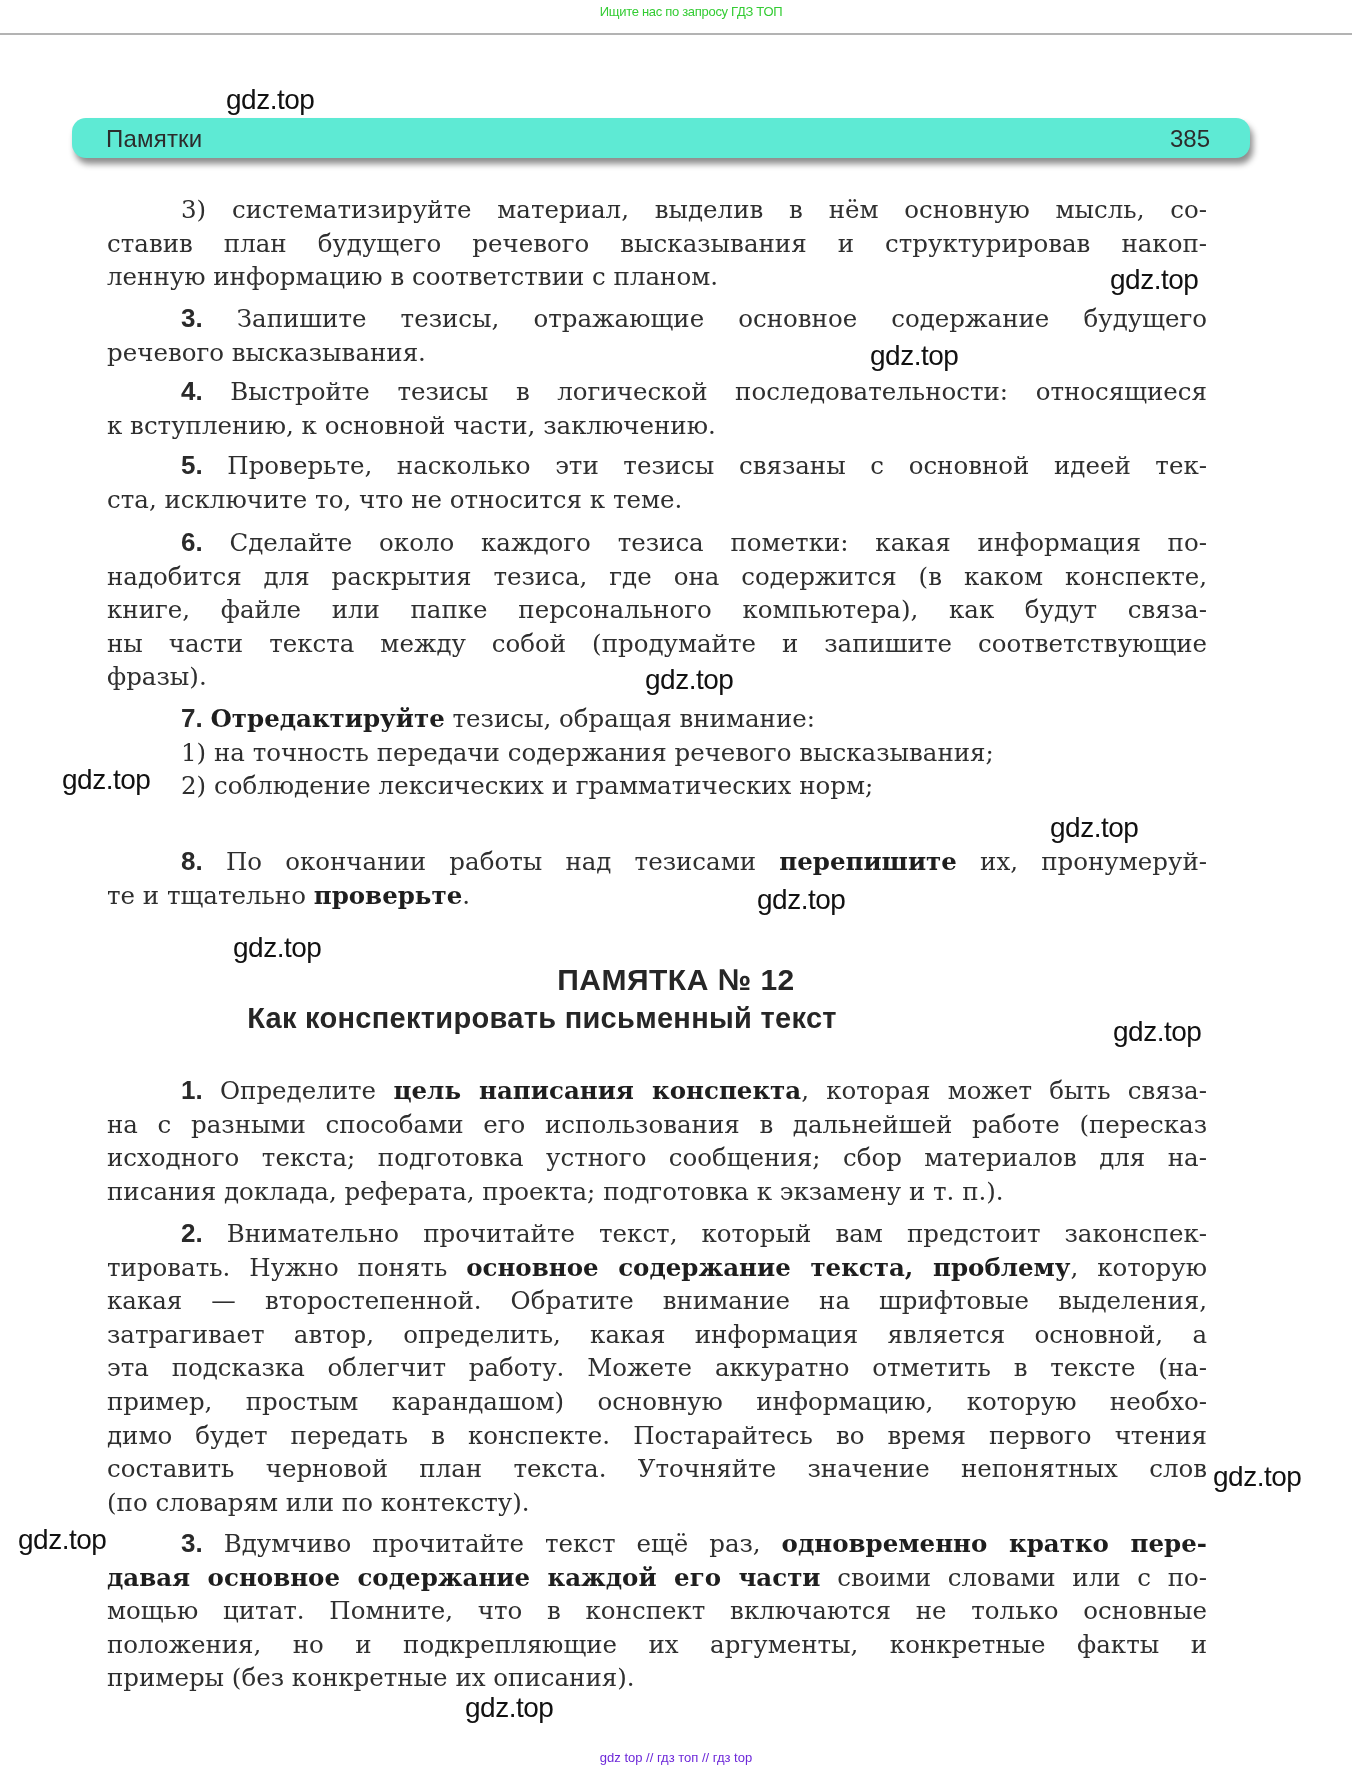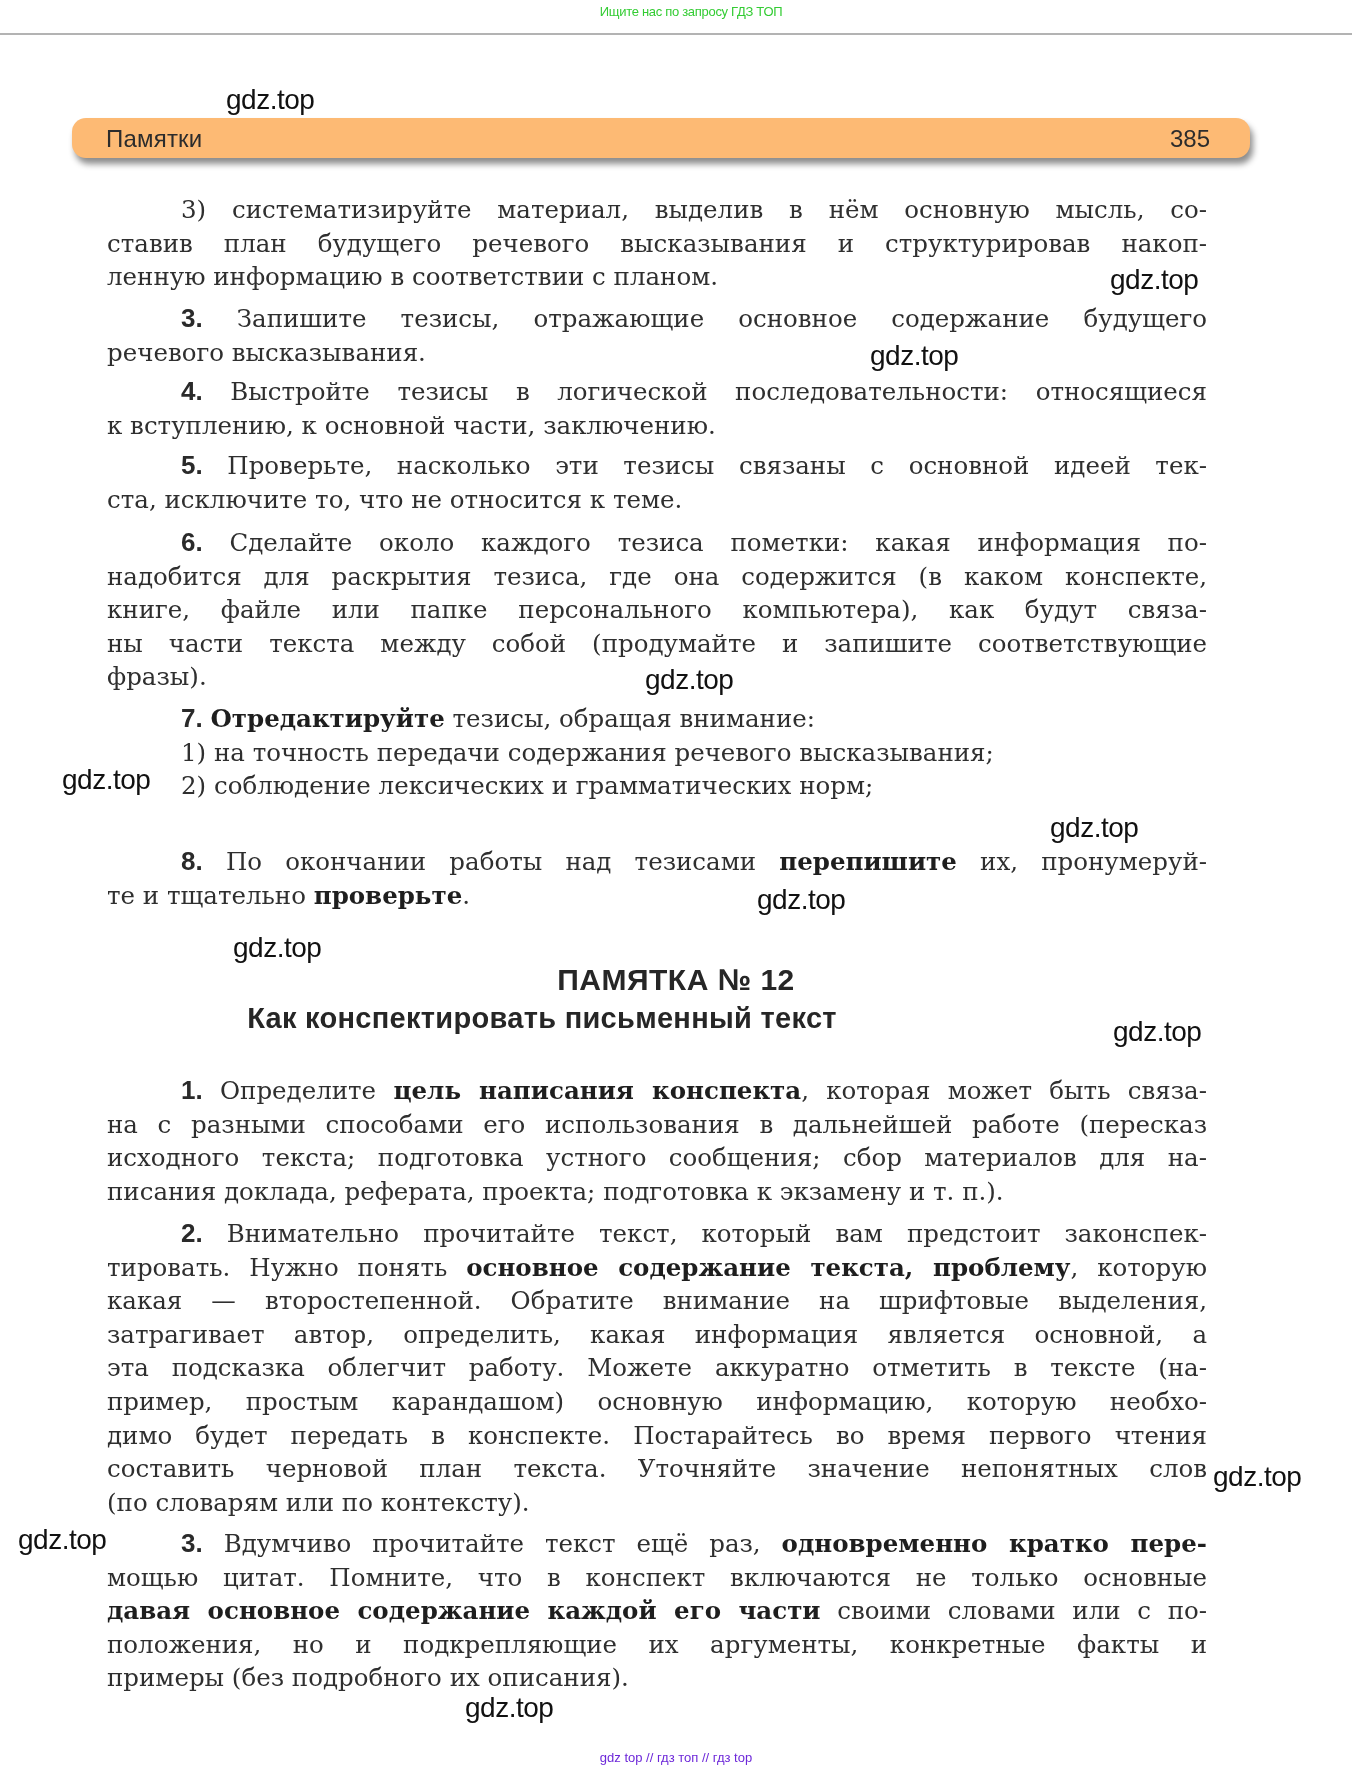--- a/index.html
+++ b/index.html
@@ -1,19 +1,19 @@
 <!DOCTYPE html>
 <html><head>
 <meta charset="utf-8">
 <style>
   html, body { margin: 0; padding: 0; background: #ffffff; }
   body { width: 1352px; height: 1775px; position: relative; overflow: hidden; font-family: "DejaVu Serif", serif; color: #2b2b2b; }
   .top-banner { position: absolute; top: 4px; left: 15px; width: 1352px; text-align: center; font-family: "Liberation Sans", sans-serif; font-size: 13px; color: #33cc33; letter-spacing: -0.3px; }
   .top-rule { position: absolute; top: 33px; left: 0; width: 1352px; height: 2px; background: #b3b3b3; }
-  .header-bar { position: absolute; left: 72px; top: 118px; width: 1178px; height: 40px; background: #fdba74; border-radius: 14px; box-shadow: 3px 6px 6px rgba(0,0,0,0.45); }
+  .header-bar { position: absolute; left: 72px; top: 118px; width: 1178px; height: 40px; background: #5eead4; border-radius: 14px; box-shadow: 3px 6px 6px rgba(0,0,0,0.45); }
   .header-title { position: absolute; left: 34px; top: 7px; font-family: "Liberation Sans", sans-serif; font-size: 24px; color: #2c2c2c; letter-spacing: 0.2px; }
   .header-page { position: absolute; right: 40px; top: 7px; font-family: "Liberation Sans", sans-serif; font-size: 24px; color: #2c2c2c; }
   .text { position: absolute; left: 107px; width: 1100px; font-family: "DejaVu Serif", serif; font-size: 24.5px; line-height: 33.6px; color: #2f2f2f; text-align: justify; }
   .line { display: block; white-space: nowrap; text-align: justify; text-align-last: justify; height: 33.6px; }
   .line.last { text-align-last: left; }
   .indent { padding-left: 74px; }
   .num { font-family: "Liberation Sans", sans-serif; font-weight: bold; font-size: 26px; color: #2a2a2a; }
   b { font-weight: bold; color: #1e1e1e; }
   .heading1 { position: absolute; left: 0; width: 1352px; top: 963px; text-align: center; font-family: "Liberation Sans", sans-serif; font-weight: bold; font-size: 30px; color: #262626; letter-spacing: 0.5px; }
   .heading2 { position: absolute; left: 0; width: 1084px; top: 1002px; text-align: center; font-family: "Liberation Sans", sans-serif; font-weight: bold; font-size: 29px; color: #262626; letter-spacing: 0.3px; }
@@ -88,24 +88,24 @@
   <span class="line">затрагивает автор, определить, какая информация является основной, а</span>
   <span class="line">эта подсказка облегчит работу. Можете аккуратно отметить в тексте (на-</span>
   <span class="line">пример, простым карандашом) основную информацию, которую необхо-</span>
   <span class="line">димо будет передать в конспекте. Постарайтесь во время первого чтения</span>
   <span class="line">составить черновой план текста. Уточняйте значение непонятных слов</span>
   <span class="line last">(по словарям или по контексту).</span>
 </div>
 
 <div class="text" style="top:1527px;">
   <span class="line indent"><span class="num">3.</span> <span>Вдумчиво прочитайте текст ещё раз, </span><b>одновременно кратко пере-</b></span>
+  <span class="line"><b>давая основное содержание каждой его части</b><span> своими словами или с по-</span></span>
   <span class="line">мощью цитат. Помните, что в конспект включаются не только основные</span>
-  <span class="line"><b>давая основное содержание каждой его части</b><span> своими словами или с по-</span></span>
   <span class="line">положения, но и подкрепляющие их аргументы, конкретные факты и</span>
-  <span class="line last">примеры (без подробного их описания).</span>
+  <span class="line last">примеры (без конкретные их описания).</span>
 </div>
 
 <div class="wm" style="left:226px; top:84px;">gdz.top</div>
 <div class="wm" style="left:1110px; top:264px;">gdz.top</div>
 <div class="wm" style="left:870px; top:340px;">gdz.top</div>
 <div class="wm" style="left:645px; top:664px;">gdz.top</div>
 <div class="wm" style="left:62px; top:764px;">gdz.top</div>
 <div class="wm" style="left:1050px; top:812px;">gdz.top</div>
 <div class="wm" style="left:757px; top:884px;">gdz.top</div>
 <div class="wm" style="left:233px; top:932px;">gdz.top</div>

